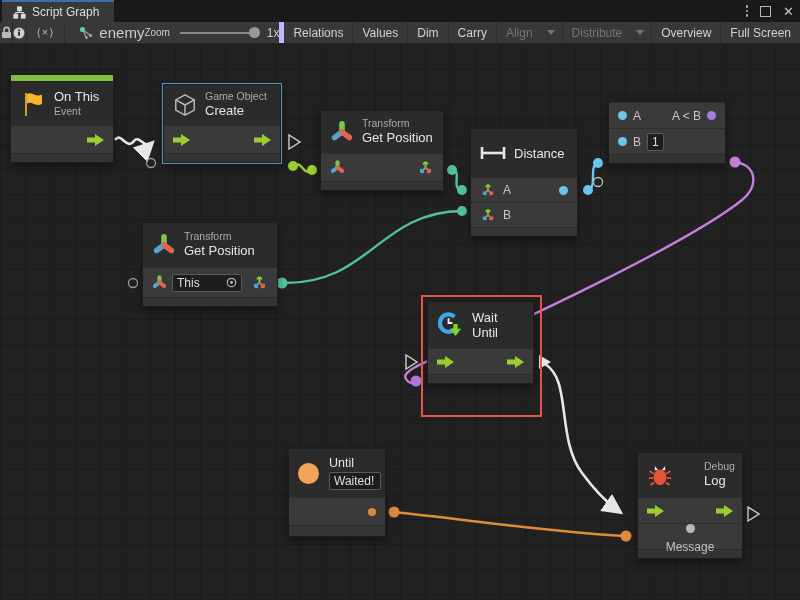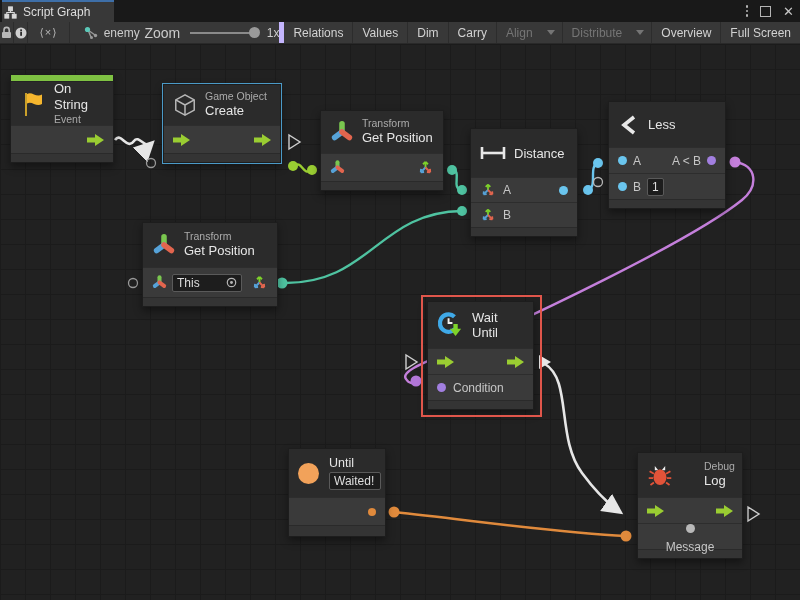--- a/index.html
+++ b/index.html
@@ -2,38 +2,38 @@
 <html><head>
 <meta charset="utf-8">
 <style>
   html,body{margin:0;padding:0;}
   body{width:800px;height:600px;position:relative;overflow:hidden;background:#191919;
        font-family:"Liberation Sans","DejaVu Sans",sans-serif;-webkit-font-smoothing:antialiased;}
 
   
   .titlebar{position:absolute;left:0;top:0;width:800px;height:22px;background:#191919;}
   .tab{position:absolute;left:2px;top:0;width:112px;height:22px;background:#383838;
-       border-top:2px solid #3E6FA8;display:flex;align-items:center;gap:6px;padding-left:2px;box-sizing:border-box;}
+       border-top:2px solid #3E6FA8;display:flex;align-items:center;gap:6px;padding-left:11px;box-sizing:border-box;}
   .tab-label{font-size:12px;color:#dedede;}
   .wincontrols{position:absolute;right:6px;top:0;height:22px;display:flex;align-items:center;gap:12px;}
   .dots3{display:flex;flex-direction:column;gap:2px;}
   .dots3 i{width:2.5px;height:2.5px;background:#b5b5b5;border-radius:50%;}
   .maxbox{width:9px;height:9px;border:1.5px solid #b5b5b5;}
   .closex{color:#c8c8c8;font-size:13px;line-height:1;}
 
   
   .toolbar{position:absolute;left:0;top:22px;width:800px;height:22px;background:#383838;
            border-bottom:1px solid #292929;display:flex;align-items:stretch;box-sizing:border-box;}
   .tcell{display:flex;align-items:center;justify-content:center;border-right:1px solid #2c2c2c;box-sizing:border-box;}
   .tbtn{font-size:12px;color:#d2d2d2;padding:0 9px;white-space:nowrap;}
   .tbtn.disabled{color:#757575;}
   .caret{width:0;height:0;border-left:4px solid transparent;border-right:4px solid transparent;border-top:5px solid #757575;margin-left:5px;}
   .glyphbtn{font-size:11px;color:#b5b5b5;letter-spacing:1px;}
-  .crumb{font-size:12px;color:#cccccc;margin-left:5px;}
-  .zoomlbl{font-size:14px;color:#cccccc;}
+  .crumb{font-size:15px;color:#cccccc;margin-left:5px;}
+  .zoomlbl{font-size:10px;color:#cccccc;}
   .slider-track{width:82px;height:2px;background:#8a8a8a;margin:0 2px 0 10px;position:relative;}
   .slider-handle{position:absolute;right:-5px;top:-4.5px;width:11px;height:11px;border-radius:50%;background:#9a9a9a;}
   .zoomval{font-size:12px;color:#cccccc;margin-left:10px;}
 
   
   .canvas{position:absolute;left:0;top:44px;width:800px;height:556px;background-color:#212121;
     background-image:linear-gradient(#1b1b1b 1px,transparent 1px),linear-gradient(90deg,#1b1b1b 1px,transparent 1px);
     background-size:25px 25px;}
 
   
@@ -207,21 +207,21 @@
 <div class="node" style="left:10px;top:74px;width:104px;">
   <div class="strip-green"></div>
   <div class="header" style="height:44px;border-top:1px solid #232323;">
     <span class="icon">
       <svg width="26" height="28" viewBox="0 0 26 28">
           <path d="M6,3 V26" stroke="#caa02a" stroke-width="2"></path>
           <path d="M7,4 C12,1 16,8 22,4.5 L22,14 C16,17.5 12,10.5 7,13.5 Z" fill="#F5B62E"></path>
         </svg>
     </span>
     <span class="titles">
-        <span class="title">On String</span>
+        <span class="title">On This</span>
         <span class="cat">Event</span>
       </span>
   </div>
   <div class="row" style="height:28px;">
     <span class="icon mla">
       <svg width="17" height="12" viewBox="0 0 17 12">
           <path d="M0,3.5 H8 V0 L17,6 L8,12 V8.5 H0 z" fill="#9ACD32"></path>
         </svg>
     </span>
   </div>
@@ -341,28 +341,20 @@
             <path d="M14,14 l-3.5,-0.3 M14,14 l-0.3,-3.5" stroke="#e2654e"></path>
           </g>
         </svg>
     </span>
     <span class="plabel">B</span>
   </div>
   <div class="footer" style="height:8px;"></div>
 </div>
 
 <div class="node" style="left:608px;top:101px;width:118px;">
-  <div class="header" style="height:45px;">
-    <span class="icon">
-      <svg width="22" height="22" viewBox="0 0 22 22">
-          <path d="M16,3 L6,11 L16,19" stroke="#e8e8e8" stroke-width="3.6" fill="none"></path>
-        </svg>
-    </span>
-    <span class="title">Less</span>
-  </div>
   <div class="row" style="height:26px;gap:6px;">
     <span class="dot blue"></span>
     <span class="plabel">A</span>
     <span class="plabel mla">A &lt; B</span>
     <span class="dot purple"></span>
   </div>
   <div class="row" style="height:26px;gap:6px;">
     <span class="dot blue"></span>
     <span class="plabel">B</span>
     <span class="field" style="min-width:14px;text-align:center;">1</span>
@@ -438,24 +430,20 @@
         <svg width="17" height="12" viewBox="0 0 17 12">
           <path d="M0,3.5 H8 V0 L17,6 L8,12 V8.5 H0 z" fill="#9ACD32"></path>
         </svg>
       </span>
     <span class="icon mla">
         <svg width="17" height="12" viewBox="0 0 17 12">
           <path d="M0,3.5 H8 V0 L17,6 L8,12 V8.5 H0 z" fill="#9ACD32"></path>
         </svg>
       </span>
   </div>
-  <div class="row" style="height:26px;">
-    <span class="dot purple"></span>
-    <span class="plabel">Condition</span>
-  </div>
   <div class="footer" style="height:8px;"></div>
 </div>
 
 <div class="node" style="left:288px;top:448px;width:98px;">
   <div class="header" style="height:48px;gap:10px;">
     <span class="icon">
       <span style="width:21px;height:21px;border-radius:50%;background:#F2A25A;display:inline-block;"></span>
     </span>
     <span class="titles" style="gap:1px;">
       <span class="title" style="font-size:12.5px;">Until</span>

